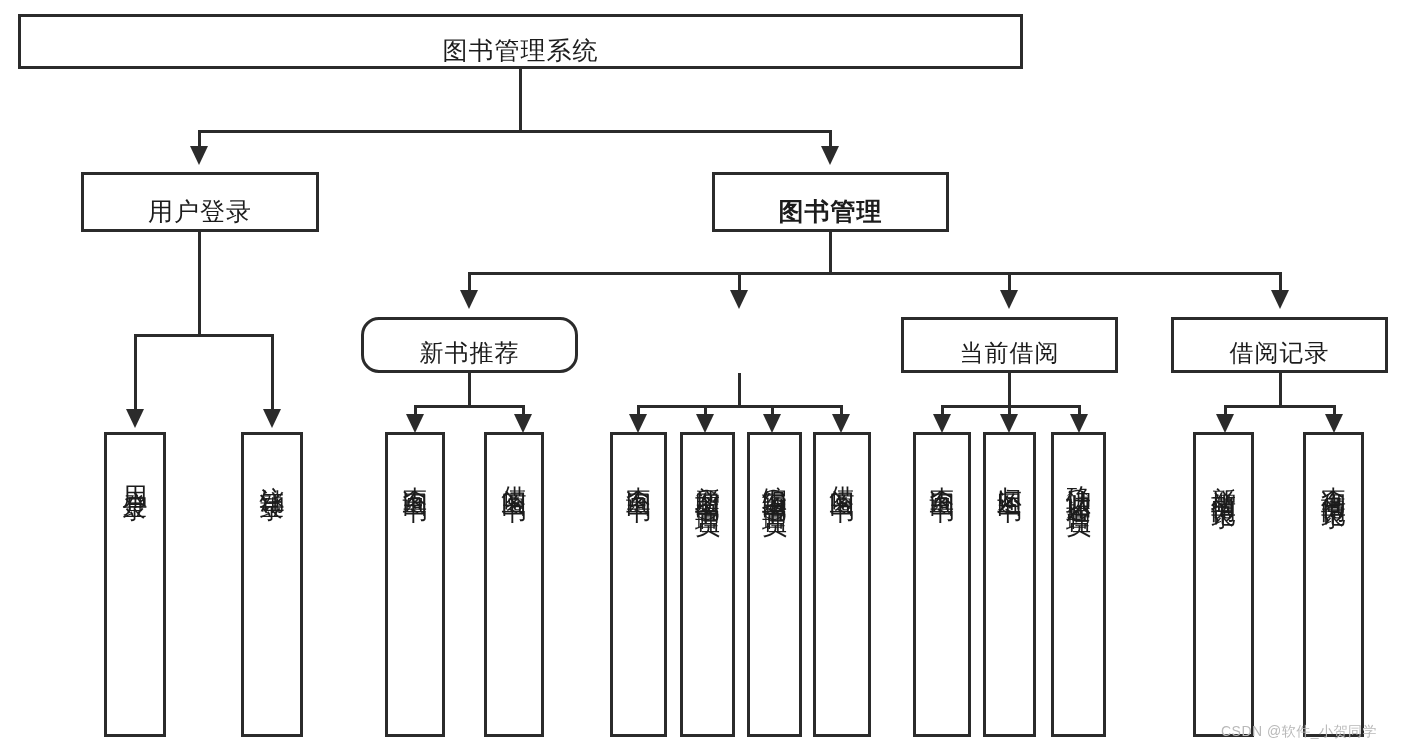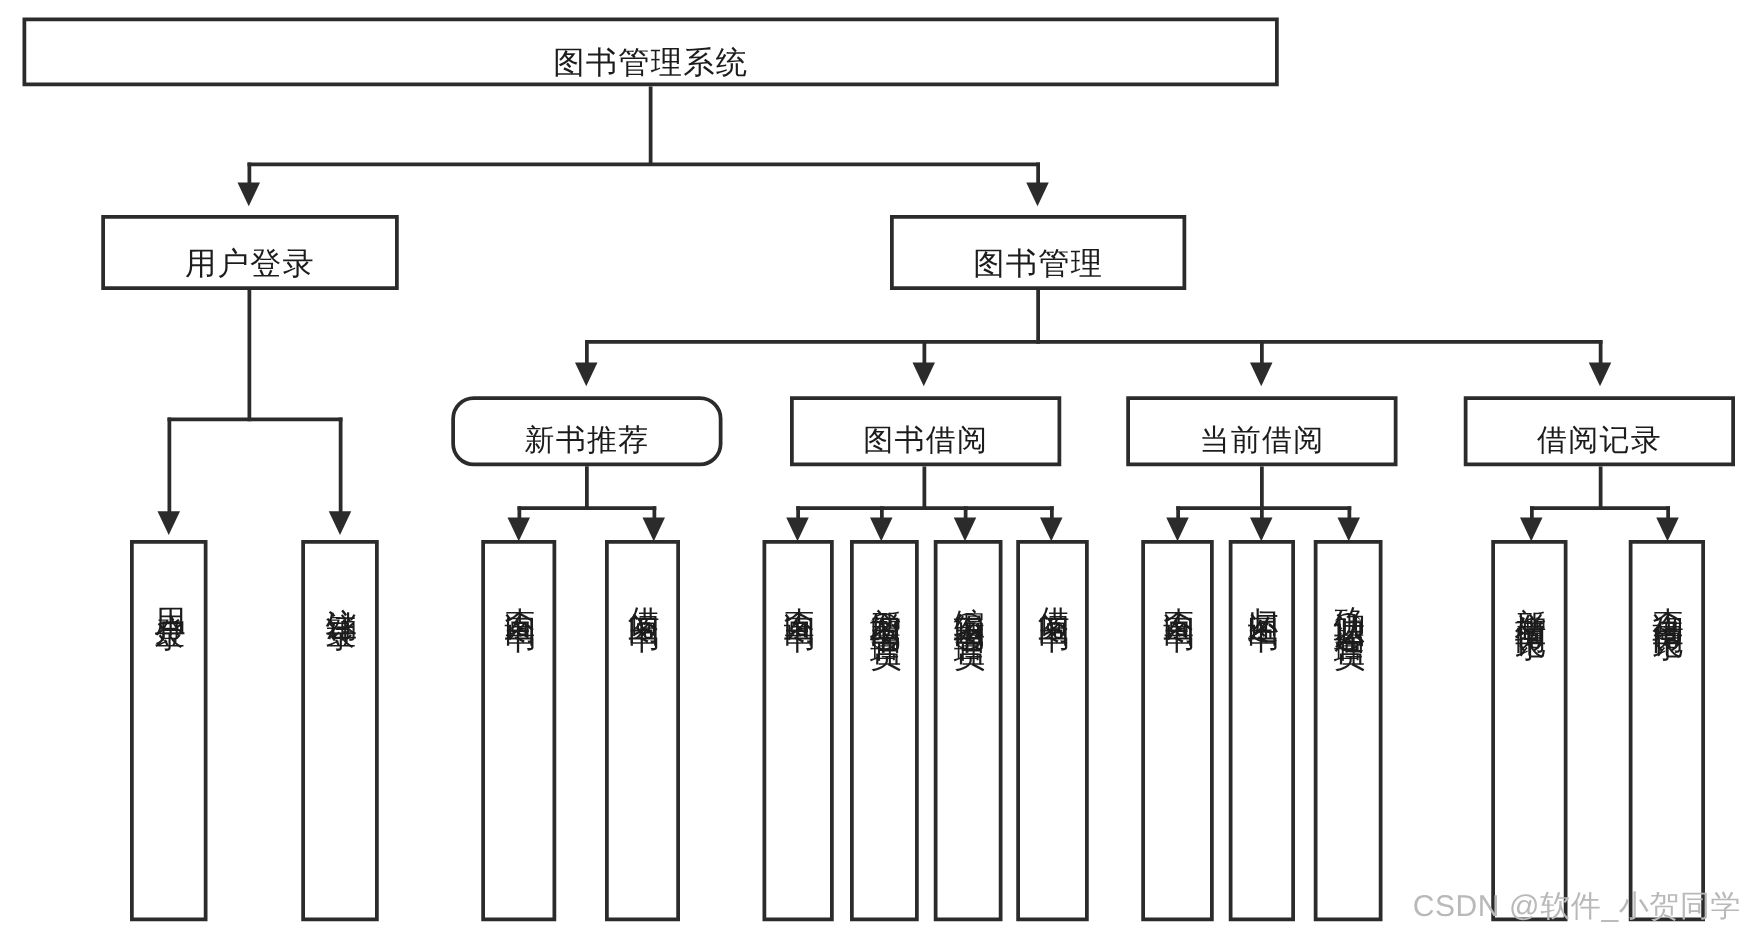--- a/index.html
+++ b/index.html
@@ -65,23 +65,23 @@
     position:absolute;
     width:0;height:0;
     border-left:9px solid transparent;
     border-right:9px solid transparent;
     border-top:19px solid #2b2b2b;
     z-index:2;
   }
   
   #watermark{
     position:absolute;
-    right:12px;
+    right:28px;
     bottom:6px;
-    font-size:24px;
+    font-size:14px;
     color:#b9b9b9;
     letter-spacing:0.5px;
     z-index:6;
     white-space:nowrap;
     font-family:"Liberation Sans","DejaVu Sans",sans-serif;
   }
 </style>
 </head>
 <body>
 
@@ -95,21 +95,21 @@
   <div class="seg hline" style="left:198px;top:130px;width:634px;"></div>
   <div class="seg vline" style="left:198px;top:130px;height:18px;"></div>
   <div class="seg vline" style="left:829px;top:130px;height:18px;"></div>
   <div class="arrow" style="left:190px;top:146px;"></div>
   <div class="arrow" style="left:821px;top:146px;"></div>
 
   <div class="node lvl2" style="left:81px;top:172px;width:238px;height:60px;">
     <span class="label">用户登录</span>
   </div>
 
-  <div class="node lvl2" style="left:712px;top:172px;width:237px;height:60px;">
+  <div class="node lvl2" style="left:712px;top:172px;width:237px;height:60px;font-weight:bold;">
     <span class="label">图书管理</span>
   </div>
 
   <div class="seg vline" style="left:198px;top:232px;height:105px;"></div>
   <div class="seg hline" style="left:134px;top:334px;width:140px;"></div>
   <div class="seg vline" style="left:134px;top:334px;height:78px;"></div>
   <div class="seg vline" style="left:271px;top:334px;height:78px;"></div>
   <div class="arrow" style="left:126px;top:409px;"></div>
   <div class="arrow" style="left:263px;top:409px;"></div>
 
@@ -120,23 +120,20 @@
   <div class="seg vline" style="left:1008px;top:272px;height:20px;"></div>
   <div class="seg vline" style="left:1279px;top:272px;height:20px;"></div>
   <div class="arrow" style="left:460px;top:290px;"></div>
   <div class="arrow" style="left:730px;top:290px;"></div>
   <div class="arrow" style="left:1000px;top:290px;"></div>
   <div class="arrow" style="left:1271px;top:290px;"></div>
 
   <div class="node lvl3" style="left:361px;top:317px;width:217px;height:56px;border-radius:18px;">
     <span class="label">新书推荐</span>
   </div>
-  <div class="node lvl3" style="left:632px;top:317px;width:217px;height:56px;">
-    <span class="label">图书借阅</span>
-  </div>
   <div class="node lvl3" style="left:1171px;top:317px;width:217px;height:56px;">
     <span class="label">借阅记录</span>
   </div>
   <div class="node lvl3" style="left:901px;top:317px;width:217px;height:56px;">
     <span class="label">当前借阅</span>
   </div>
 
   <div class="seg vline" style="left:468px;top:373px;height:35px;"></div>
   <div class="seg hline" style="left:414px;top:405px;width:111px;"></div>
   <div class="seg vline" style="left:414px;top:405px;height:12px;"></div>

